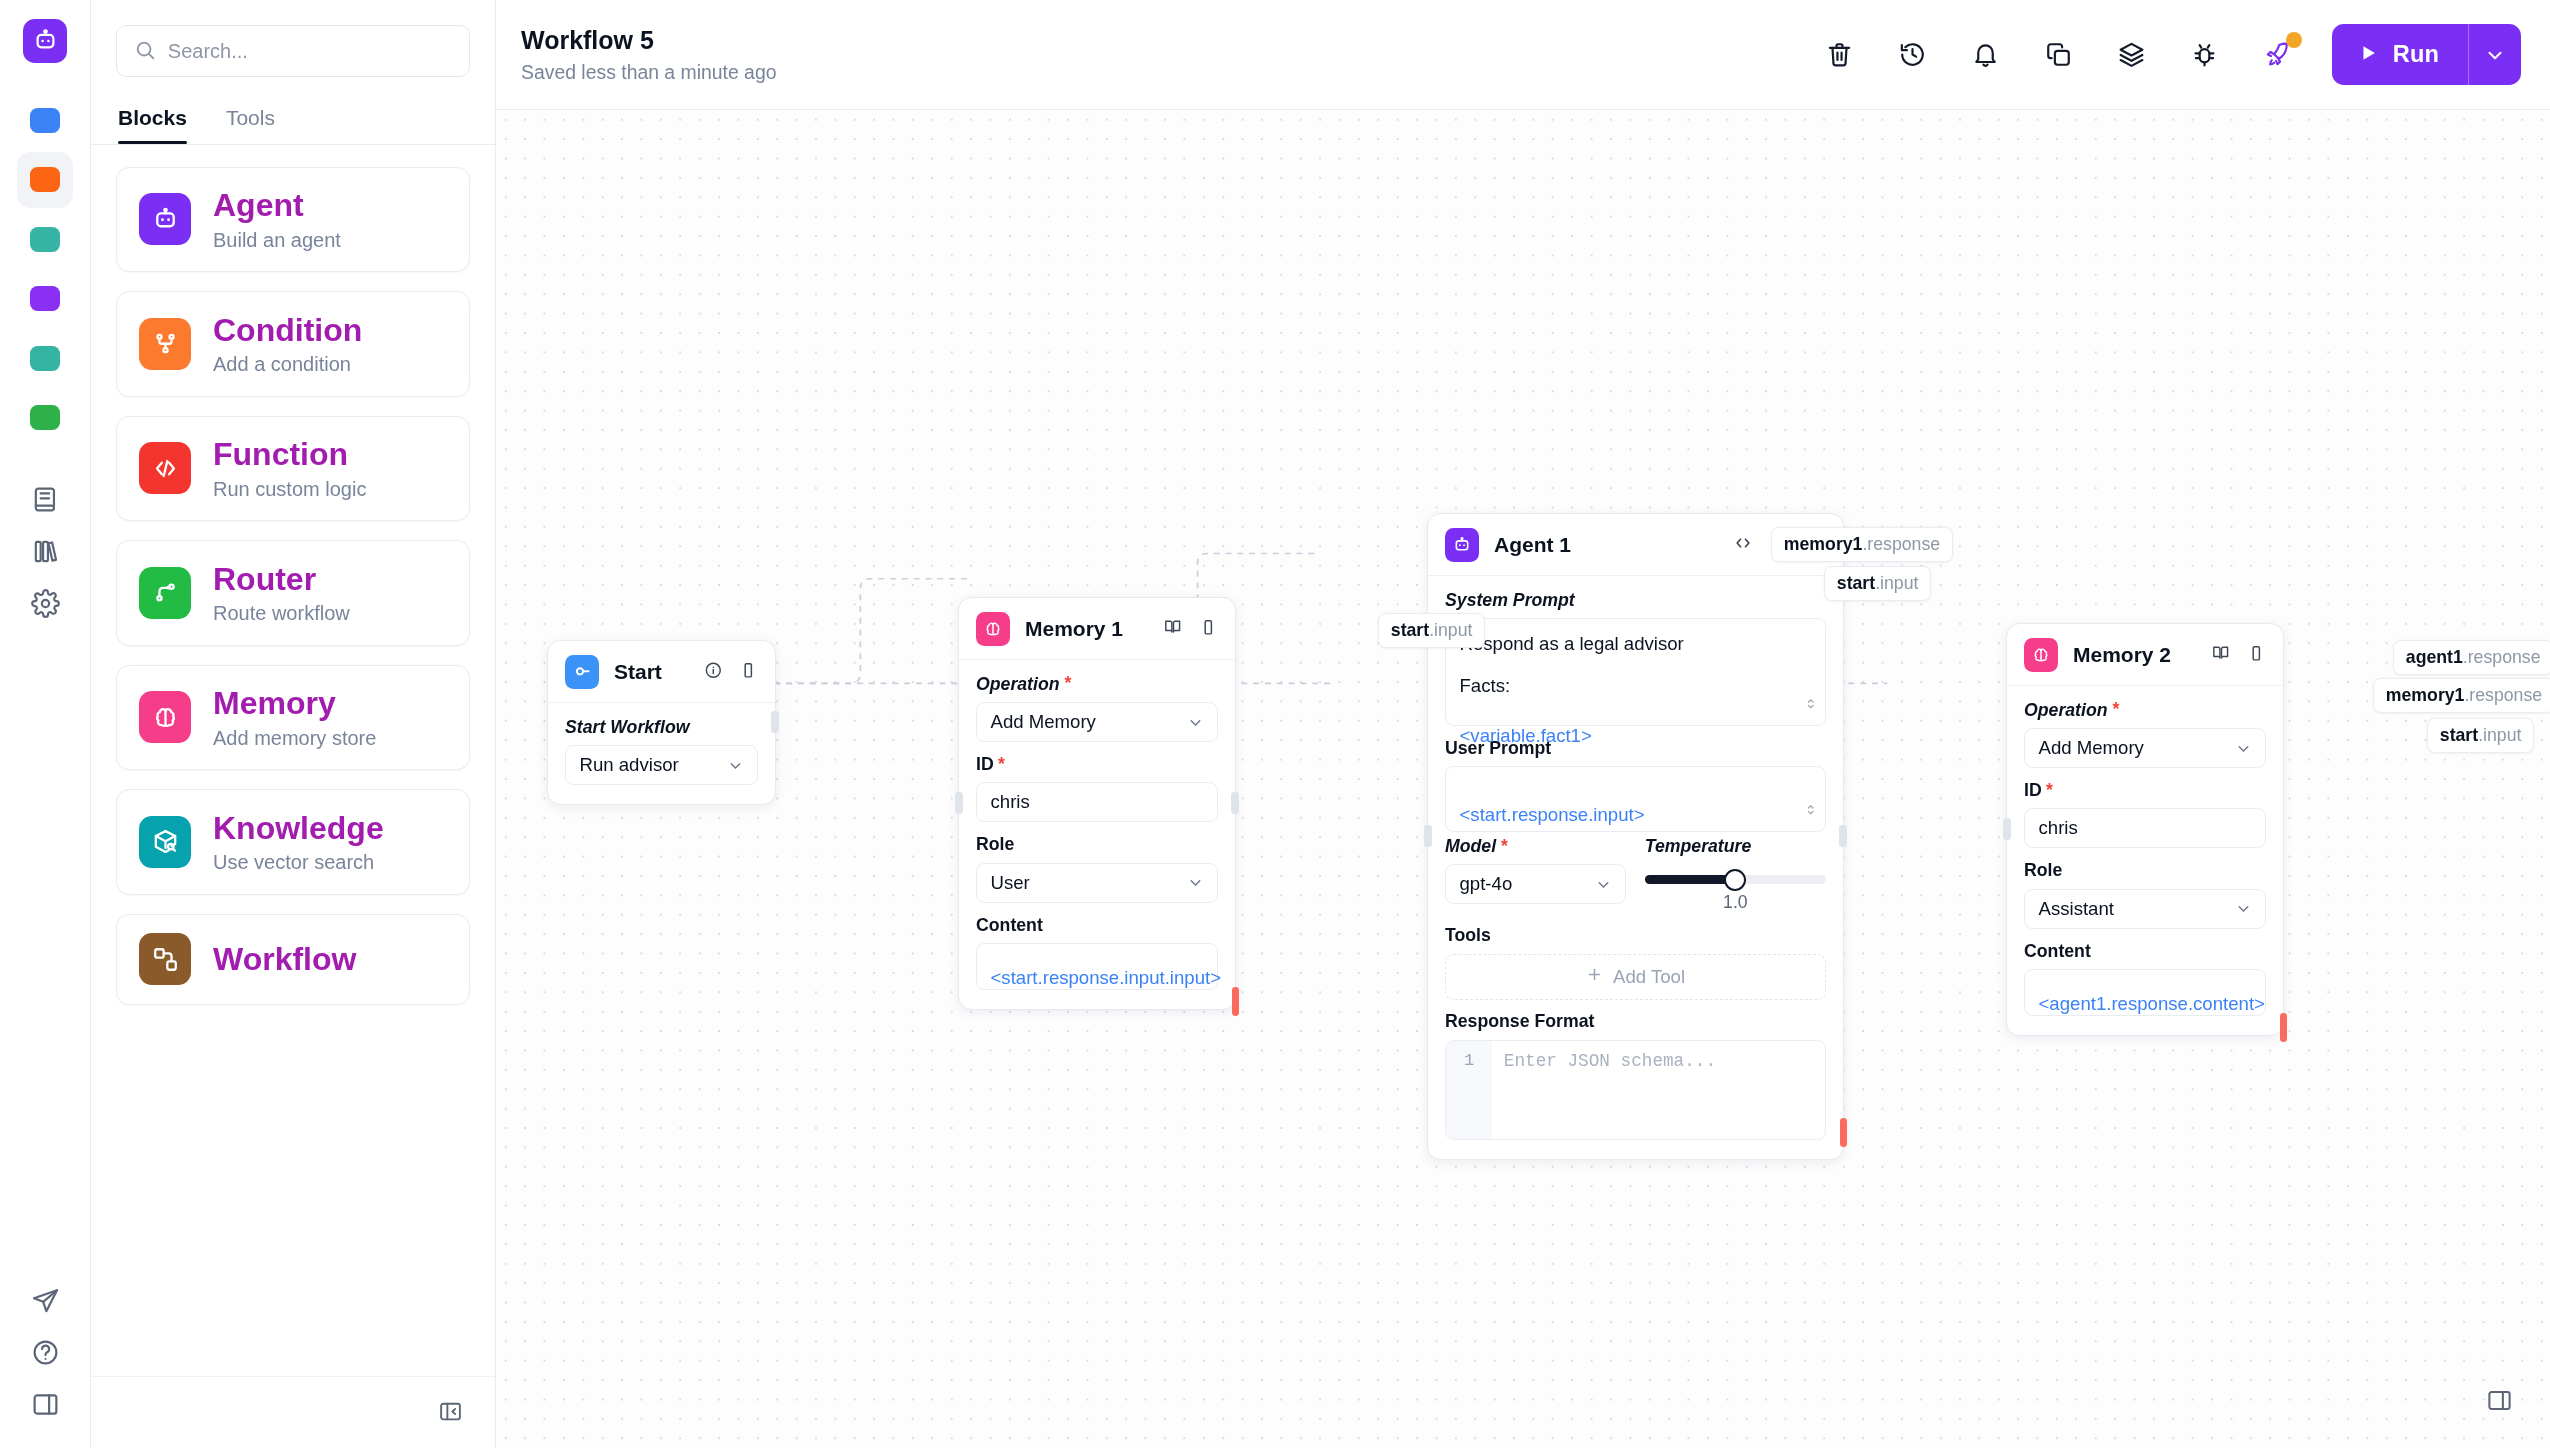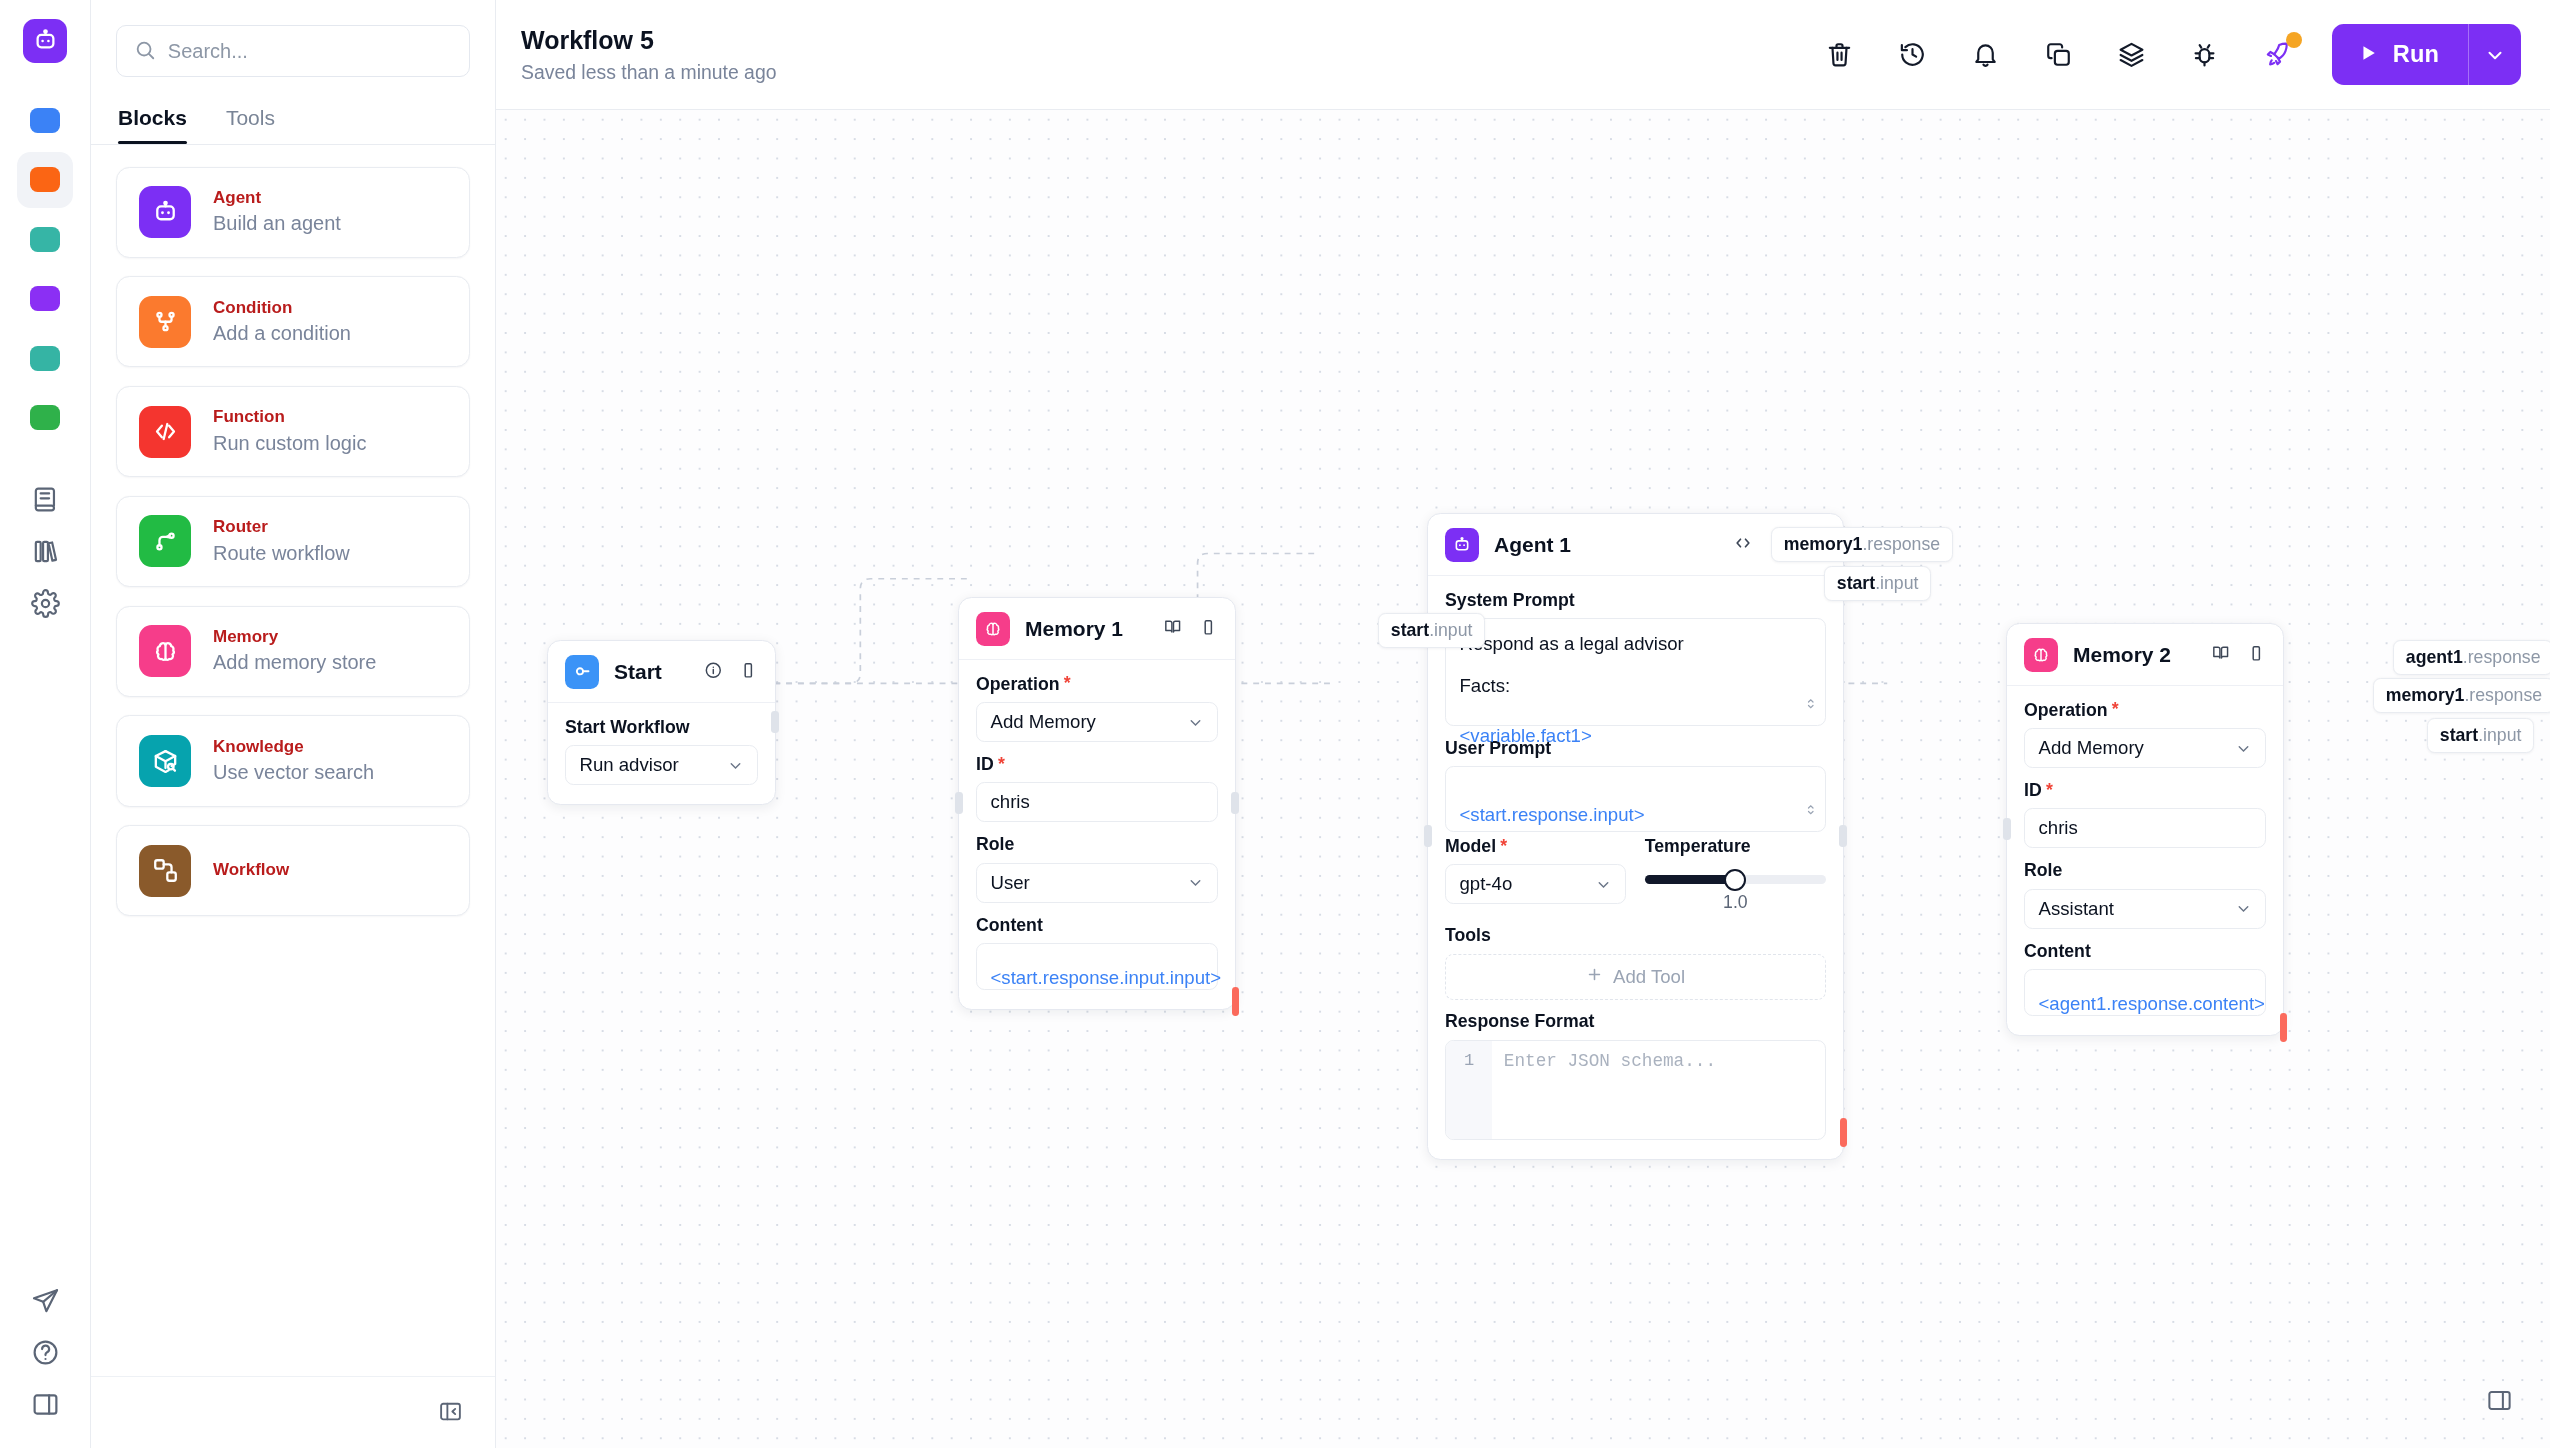--- a/index.html
+++ b/index.html
@@ -72,21 +72,21 @@
   .block-card {
     border: 0.8px solid #e9ecf1; border-radius: 13.5px; background: #fff;
     padding: 18.6px 22px; margin-bottom: 18.6px;
     display: flex; align-items: center; gap: 22px;
     box-shadow: 0 0.8px 1.7px rgba(16,24,40,.04);
   }
   .block-ico {
     width: 52px; height: 52px; flex: 0 0 52px; border-radius: 12.7px;
     display: flex; align-items: center; justify-content: center; color: #fff;
   }
-  .block-title { font-size: 17px; font-weight: 700; color: #b91c1c; line-height: 1.22; }
+  .block-title { font-size: 32px; font-weight: 700; color: #a21caf; line-height: 1.22; }
   .block-sub { font-size: 20px; color: #79849a; line-height: 1.3; margin-top: 1.7px; }
   .panel-footer {
     height: 73px; display: flex; align-items: center; justify-content: flex-end;
     padding: 0 32px; border-top: 0.8px solid #eef1f5;
   }
   .collapse-btn { color: #5b6576; cursor: pointer; }
 
   
   .main { flex: 1 1 auto; height: 1449px; display: flex; flex-direction: column; position: relative; }
   .topbar {
@@ -140,21 +140,21 @@
     width: 34px; height: 34px; flex: 0 0 34px; border-radius: 8.4px;
     display: flex; align-items: center; justify-content: center; color: #fff;
   }
   .node-name { font-size: 21px; font-weight: 700; color: #0b1220; flex: 1 1 auto; }
   .node-actions { display: flex; align-items: center; gap: 17px; color: #3d4757; }
   .node-body { padding: 13.5px 17px 18.6px 17px; }
   .fld-label {
     font-size: 17.7px; font-weight: 700; color: #0b1220; margin: 11.8px 0 7.6px 0;
     display: flex; align-items: center; gap: 4.2px;
   }
-  .fld-label:first-child { margin-top: 0; }
+  .fld-label:first-child { margin-top: 0; font-style: italic; }
   .req { color: #f04438; font-size: 17.7px; line-height: 1; }
   .fld-box {
     border: 0.8px solid #e9ecf1; border-radius: 8.4px; background: #fff;
     min-height: 40px; display: flex; align-items: center; padding: 0 13.5px;
     font-size: 18.6px; color: #0b1220; position: relative;
   }
   .fld-box.sel { justify-content: space-between; }
   .fld-box .caret { color: #6b7688; display: flex; }
   .tokenref { color: #3b82f6; font-size: 18.6px; margin-top: 23px; }
   .ta {

